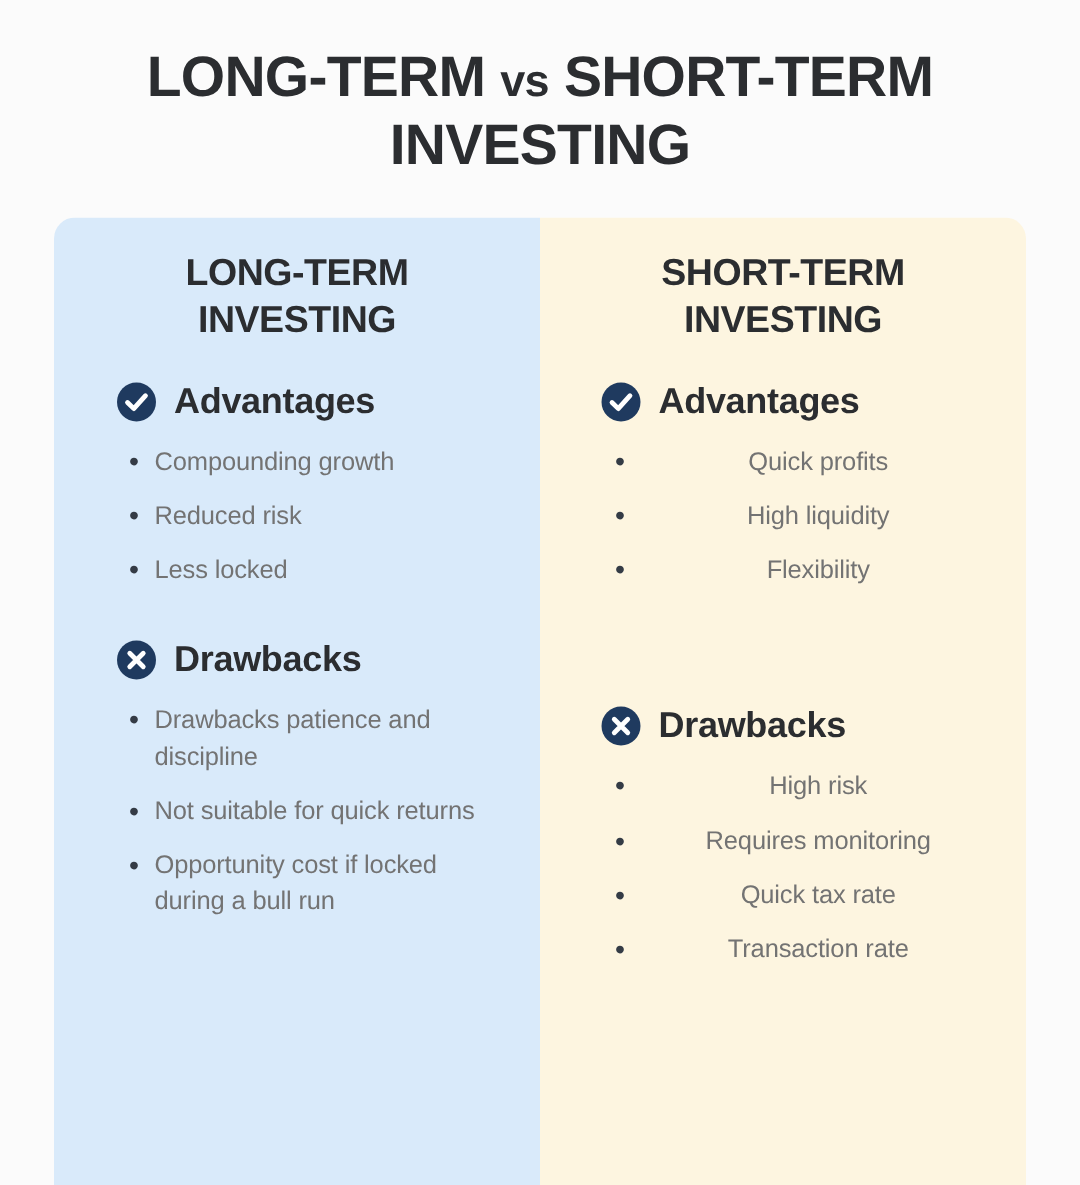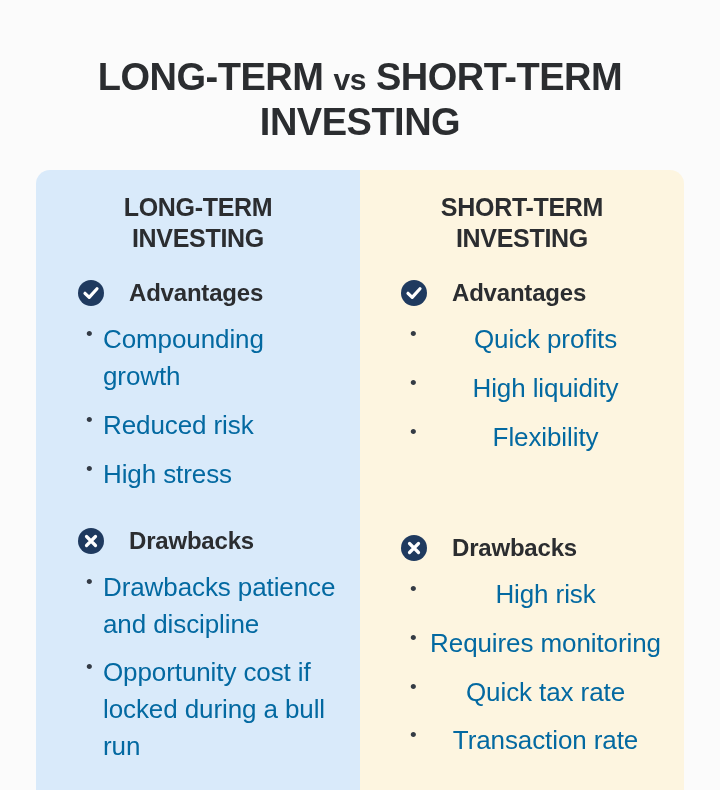--- a/index.html
+++ b/index.html
@@ -13,21 +13,20 @@
     font-family: "Liberation Sans", sans-serif;
     overflow: hidden;
     position: relative;
   }
 
   .page {
     width: 720px;
     height: 578px;
     position: relative;
     box-sizing: border-box;
-    margin-top: 25px;
   }
 
   .title {
     position: absolute;
     top: 30px;
     left: 0;
     width: 720px;
     text-align: center;
     font-size: 38px;
     font-weight: bold;
@@ -71,21 +70,21 @@
     font-size: 25px;
     font-weight: bold;
     line-height: 1.22;
     color: #2b2d30;
     letter-spacing: -0.3px;
     margin-bottom: 26px;
   }
 
   .section-head {
     display: flex;
-    gap: 24px;
+    gap: 11px;
     margin: 0 0 14px 21px;
   }
   .col-short .section-head {
     margin-left: 20px;
   }
   .section-head-label {
     font-size: 24px;
     font-weight: bold;
     color: #2b2d30;
     letter-spacing: -0.2px;
@@ -102,23 +101,23 @@
     list-style: none;
     margin: 0 0 0 30px;
     padding: 0;
   }
   .col-short .bullets {
     margin-left: 30px;
     text-align: center;
   }
   .bullets li {
     position: relative;
-    font-size: 26px;
+    font-size: 17px;
     line-height: 1.42;
-    color: #0369a1;
+    color: #737373;
     padding-left: 17px;
     margin-bottom: 12px;
     letter-spacing: -0.1px;
   }
   .bullets li::before {
     content: "\2022";
     position: absolute;
     left: 0;
     top: 0;
     color: #343b45;
@@ -153,37 +152,38 @@
             <circle cx="14" cy="14" r="13" fill="#1f3a5f"></circle>
             <path d="M8 14.3 L12.2 18.4 L20 9.8" fill="none" stroke="#ffffff" stroke-width="3.2" stroke-linecap="round" stroke-linejoin="round"></path>
           </svg>
         </span>
         <span class="section-head-label">Advantages</span>
       </div>
 
       <ul class="bullets">
         <li>Compounding growth</li>
         <li>Reduced risk</li>
-        <li>High stress</li>
+        <li>Less locked</li>
       </ul>
 
       <div class="section-gap"></div>
 
       <div class="section-head">
         <span class="badge-icon">
           <svg viewBox="0 0 28 28" width="28" height="28" aria-hidden="true">
             <circle cx="14" cy="14" r="13" fill="#1f3a5f"></circle>
             <path d="M9.5 9.5 L18.5 18.5 M18.5 9.5 L9.5 18.5" fill="none" stroke="#ffffff" stroke-width="3.2" stroke-linecap="round"></path>
           </svg>
         </span>
         <span class="section-head-label">Drawbacks</span>
       </div>
 
       <ul class="bullets">
         <li>Drawbacks patience and discipline</li>
+        <li>Not suitable for quick returns</li>
         <li>Opportunity cost if locked during a bull run</li>
       </ul>
     </div>
 
     <div class="col col-short">
       <div class="col-heading">
         <span>SHORT-TERM</span><br>
         <span>INVESTING</span>
       </div>
 

